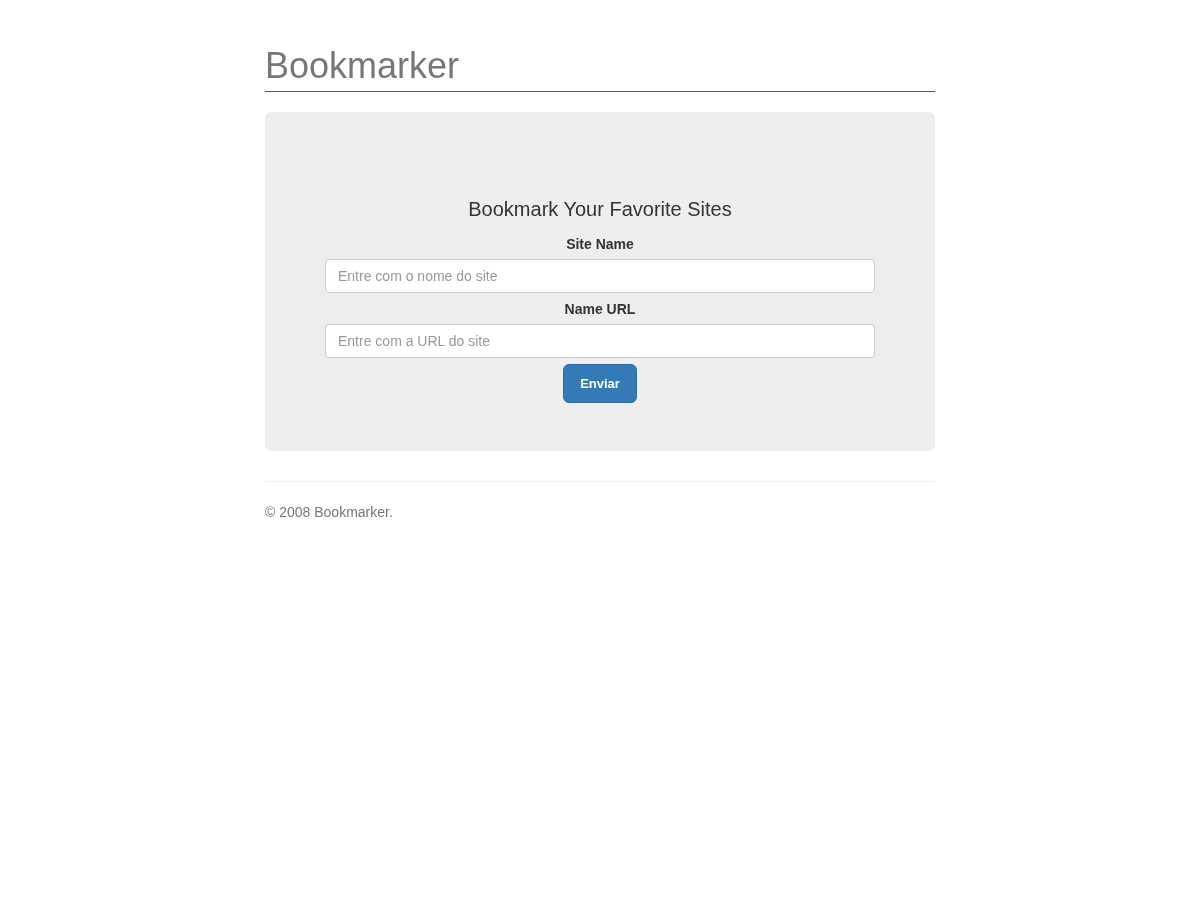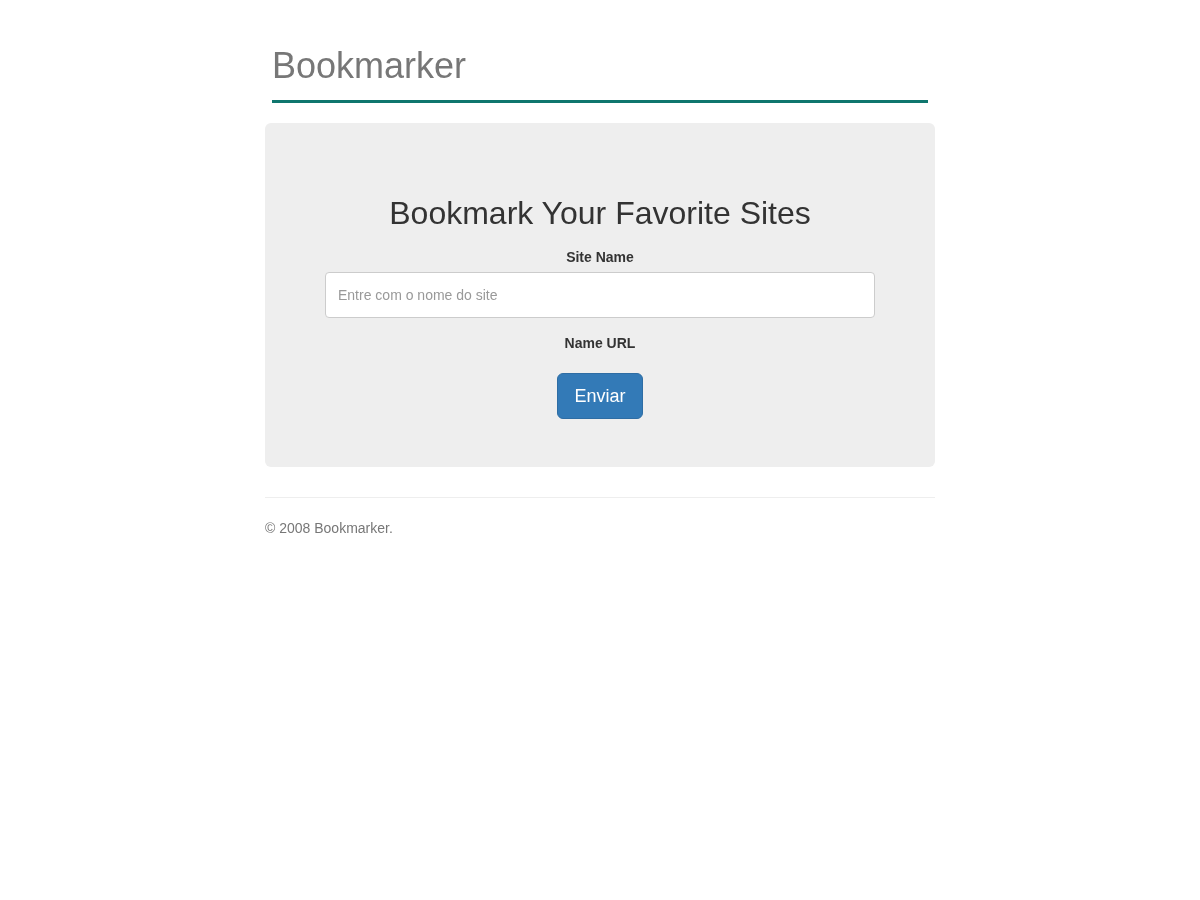--- a/index.html
+++ b/index.html
@@ -13,76 +13,75 @@
       line-height: 1.42857143;
       color: #333;
       background-color: #fff;
     }
     .container {
       width: 700px;
       margin: 0 auto;
       padding: 0 15px;
     }
     .page-header {
-      padding-bottom: 9px;
-      margin: 40px 7px 20px;
-      border-bottom: 3px solid #0f766e;
+      margin: 40px 0 20px;
+      border-bottom: 1px solid #0f766e;
     }
     .page-header h1 {
       font-size: 36px;
       font-weight: 500;
       color: #777;
       margin: 0;
     }
     .jumbotron {
       padding: 48px 60px;
       margin-bottom: 30px;
       background-color: #eee;
       border-radius: 6px;
       text-align: center;
       margin-top: 10px;
     }
     .jumbotron h2 {
-      font-size: 32px;
+      font-size: 20px;
       font-weight: 500;
-      margin-top: 20px;
+      margin-top: 35px;
       margin-bottom: 10px;
       color: #333;
     }
     .form-group {
-      margin-bottom: 15px;
+      margin-bottom: 6px;
       text-align: center;
     }
     .form-group label {
       display: inline-block;
       max-width: 100%;
       margin-bottom: 5px;
       font-weight: 700;
       color: #333;
     }
     .form-control {
       display: block;
       width: 100%;
-      height: 46px;
+      height: 34px;
       padding: 6px 12px;
       font-size: 14px;
       line-height: 1.42857143;
       color: #555;
       background-color: #fff;
       border: 1px solid #ccc;
       border-radius: 4px;
     }
     .form-control::placeholder {
       color: #999;
     }
     .btn {
       display: inline-block;
       padding: 10px 16px;
-      font-size: 18px;
-      font-weight: 400;
+      font-size: 13px;
+      font-weight: 700;
       line-height: 1.3333333;
       text-align: center;
       white-space: nowrap;
       vertical-align: middle;
       cursor: pointer;
       border: 1px solid transparent;
       border-radius: 6px;
     }
     .btn-primary {
       color: #fff;
@@ -110,20 +109,21 @@
 
   <div class="jumbotron">
     <h2>Bookmark Your Favorite Sites</h2>
     <form>
       <div class="form-group">
         <label>Site Name</label>
         <input type="text" class="form-control" placeholder="Entre com o nome do site" style="">
       </div>
       <div class="form-group">
         <label>Name URL</label>
+        <input type="text" class="form-control" placeholder="Entre com a URL do site" style="">
       </div>
       <button type="submit" class="btn btn-primary">Enviar</button>
     </form>
   </div>
 
   <hr>
 
   <footer>
     <p>© 2008 Bookmarker.</p>
   </footer>

